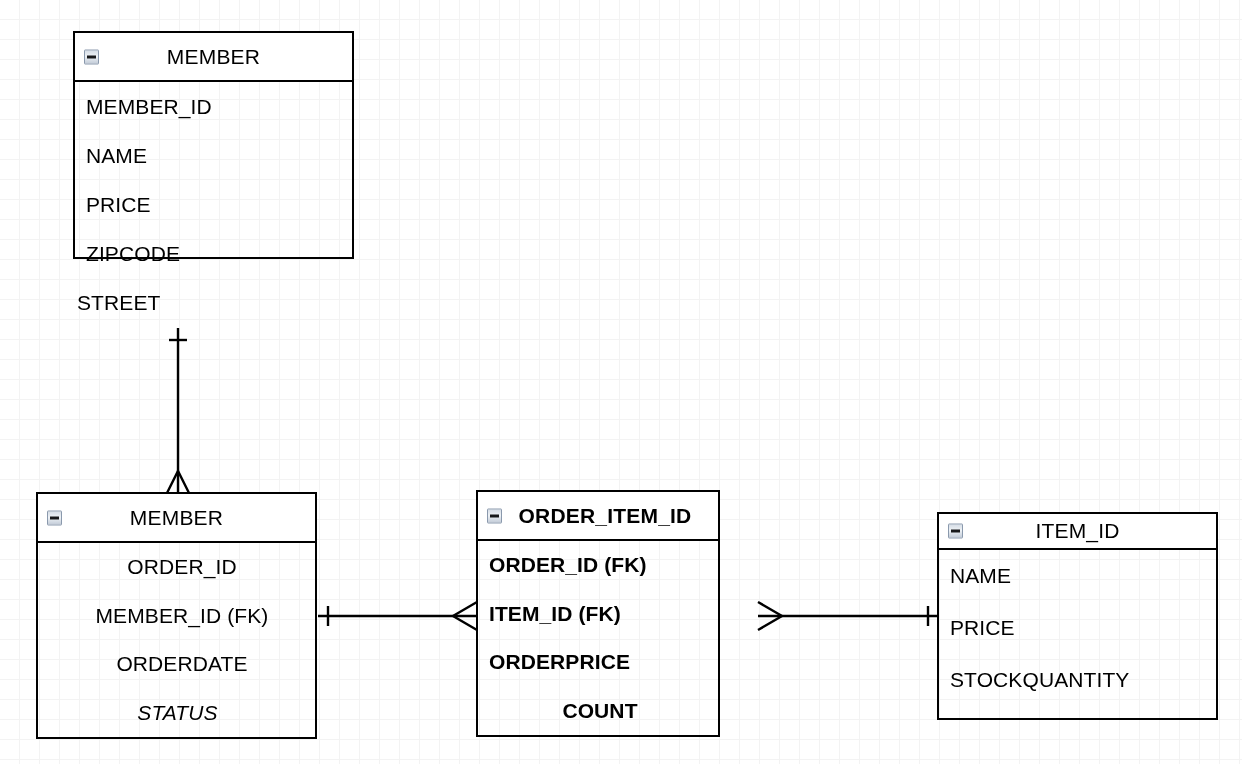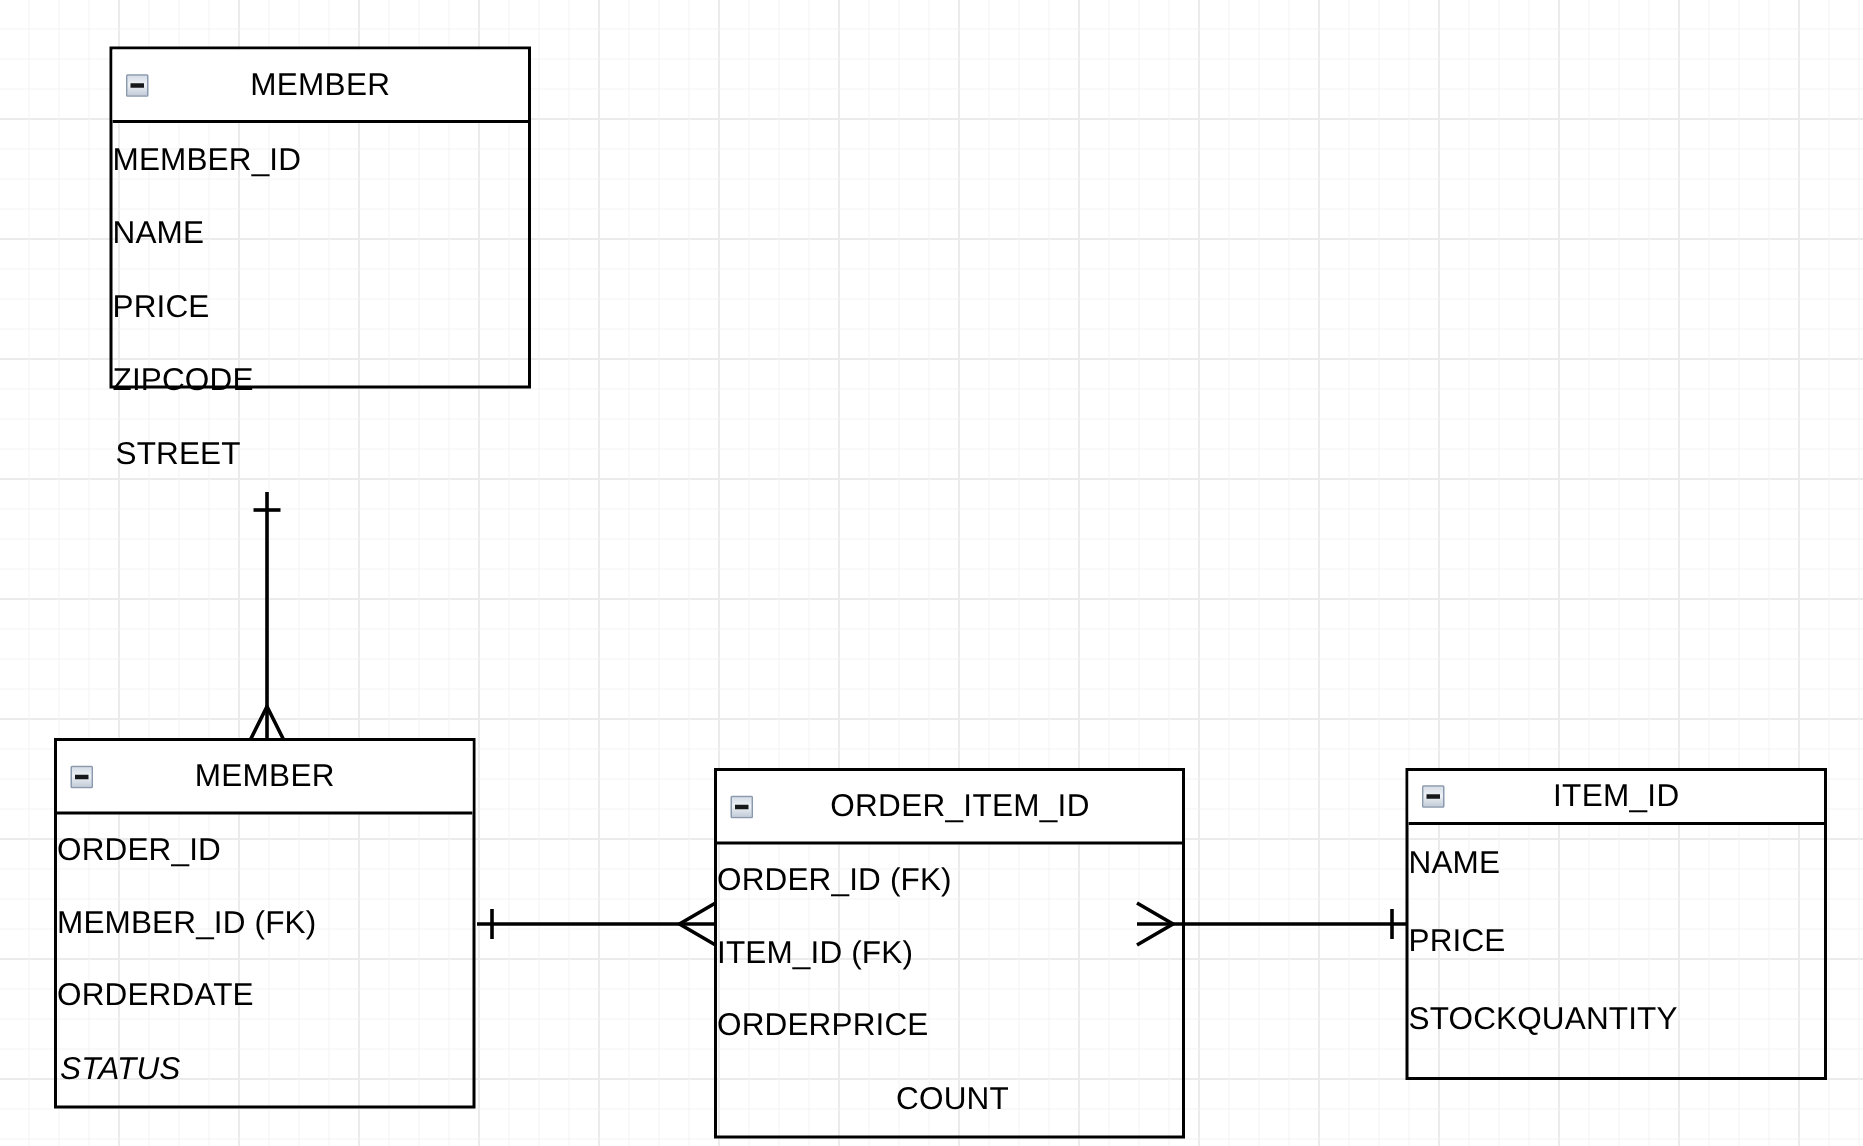--- a/index.html
+++ b/index.html
@@ -78,20 +78,21 @@
   .entity-body {
     background: transparent;
     box-sizing: border-box;
     display: flex;
     flex-direction: column;
   }
   .attr-row {
     flex: 1 1 0;
     display: flex;
     align-items: center;
+    padding-left: 11px;
     box-sizing: border-box;
   }
   .attr-label {
     font-size: 21px;
     color: #000000;
     white-space: nowrap;
     letter-spacing: 0.1px;
   }
 
   
@@ -133,37 +134,37 @@
         <span class="attr-label">STREET</span>
       </div>
     </div>
   </div>
 
   <div class="entity" style="left:36px; top:492px; width:281px; height:247px;">
     <div class="entity-header" style="height:49px;">
       <span class="collapse-btn"></span>
       <span class="entity-title">MEMBER</span>
     </div>
-    <div class="entity-body" style="height:194px;">
+    <div class="entity-body" style="height:194px;align-items:center;">
       <div class="attr-row">
         <span class="attr-label">ORDER_ID</span>
       </div>
       <div class="attr-row">
         <span class="attr-label">MEMBER_ID (FK)</span>
       </div>
       <div class="attr-row">
         <span class="attr-label">ORDERDATE</span>
       </div>
       <div class="attr-row" style="padding-left:2px;font-style:italic;">
         <span class="attr-label">STATUS</span>
       </div>
     </div>
   </div>
 
-  <div class="entity" style="left:476px; top:512px; width:314px; height:247px;">
+  <div class="entity" style="left:476px; top:490px; width:244px; height:247px;font-weight:bold;">
     <div class="entity-header" style="height:49px;">
       <span class="collapse-btn"></span>
       <span class="entity-title" style="margin-left:14px;">ORDER_ITEM_ID</span>
     </div>
     <div class="entity-body" style="height:194px;">
       <div class="attr-row">
         <span class="attr-label">ORDER_ID (FK)</span>
       </div>
       <div class="attr-row">
         <span class="attr-label">ITEM_ID (FK)</span>

